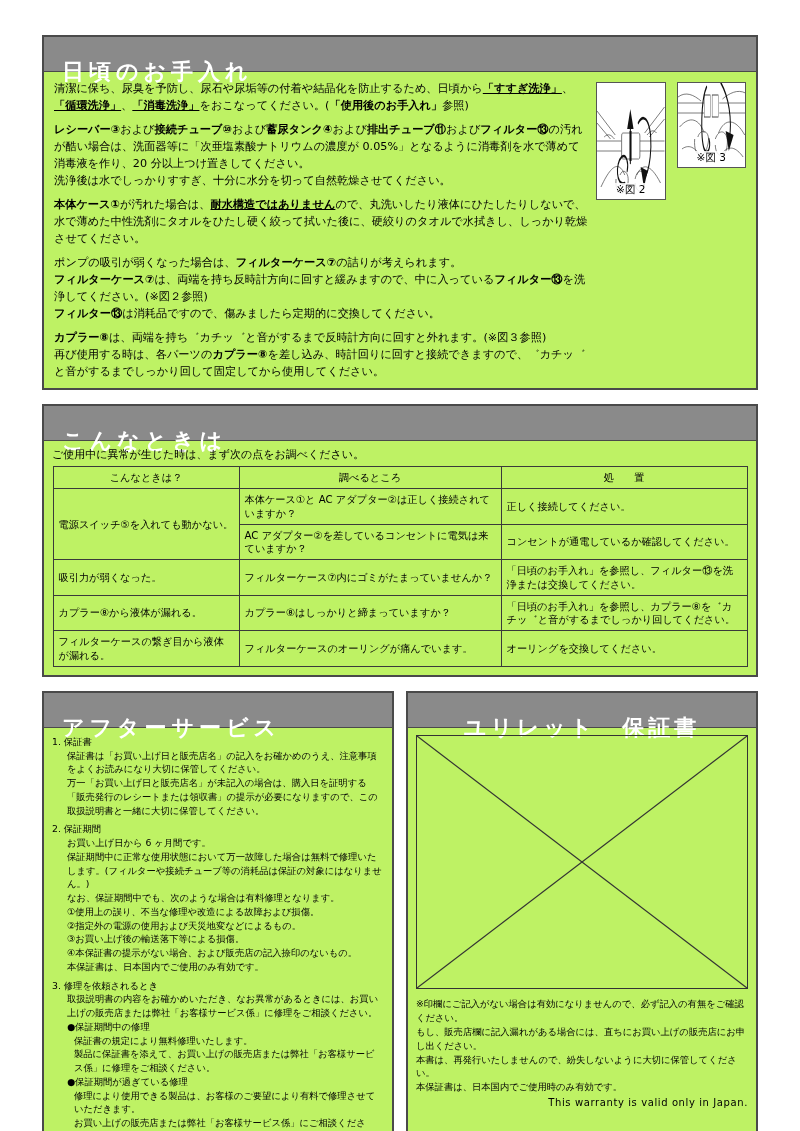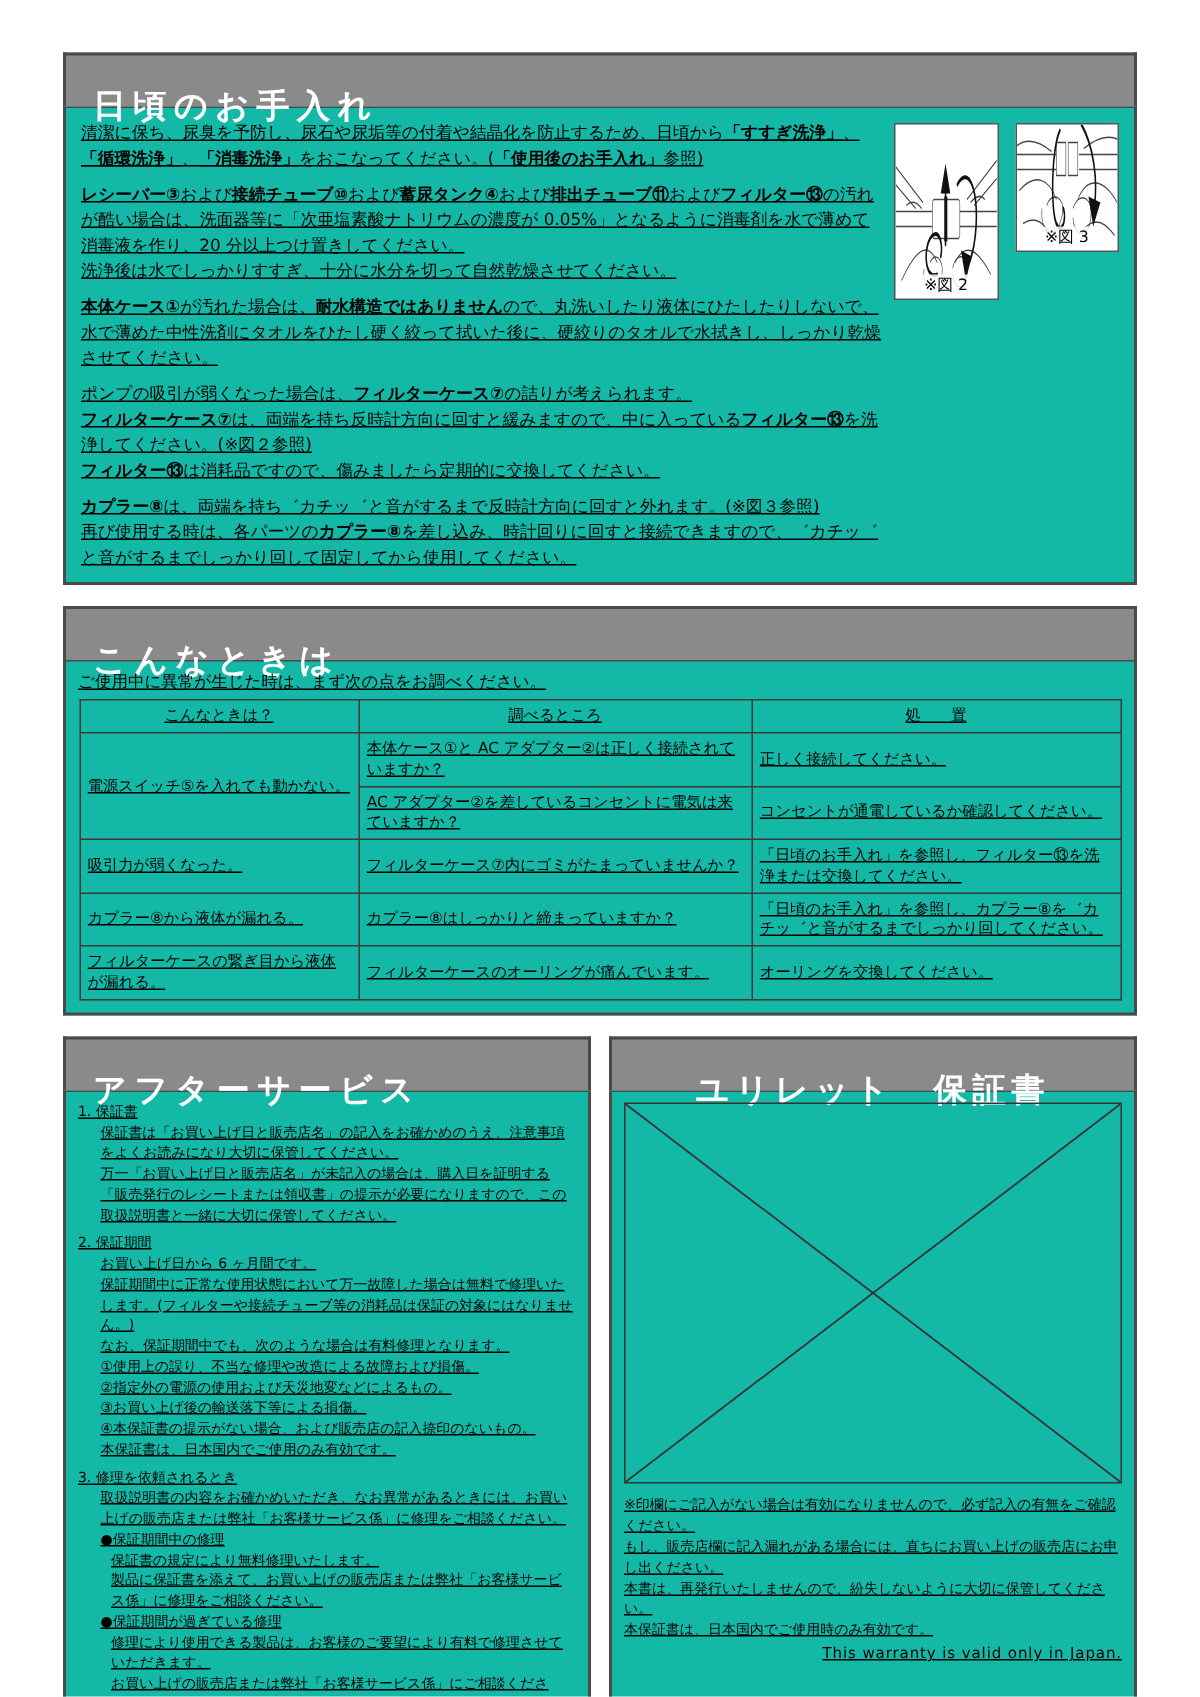--- a/index.html
+++ b/index.html
@@ -45,22 +45,21 @@
   .sec-head-title.center {
     width: 100%;
     text-align: center;
     padding-left: 0;
     letter-spacing: 4px;
   }
   .sec-body {
     border: 2px solid #4a4a4a;
     border-top: 1px solid #4a4a4a;
     box-sizing: border-box;
-    background: #14b8a6;
-    text-decoration: underline;
+    background: #bef264;
   }
 
   
   .care-wrap {
     display: flex;
     padding: 8px 10px 8px 10px;
     box-sizing: border-box;
   }
   .care-text {
     width: 534px;

